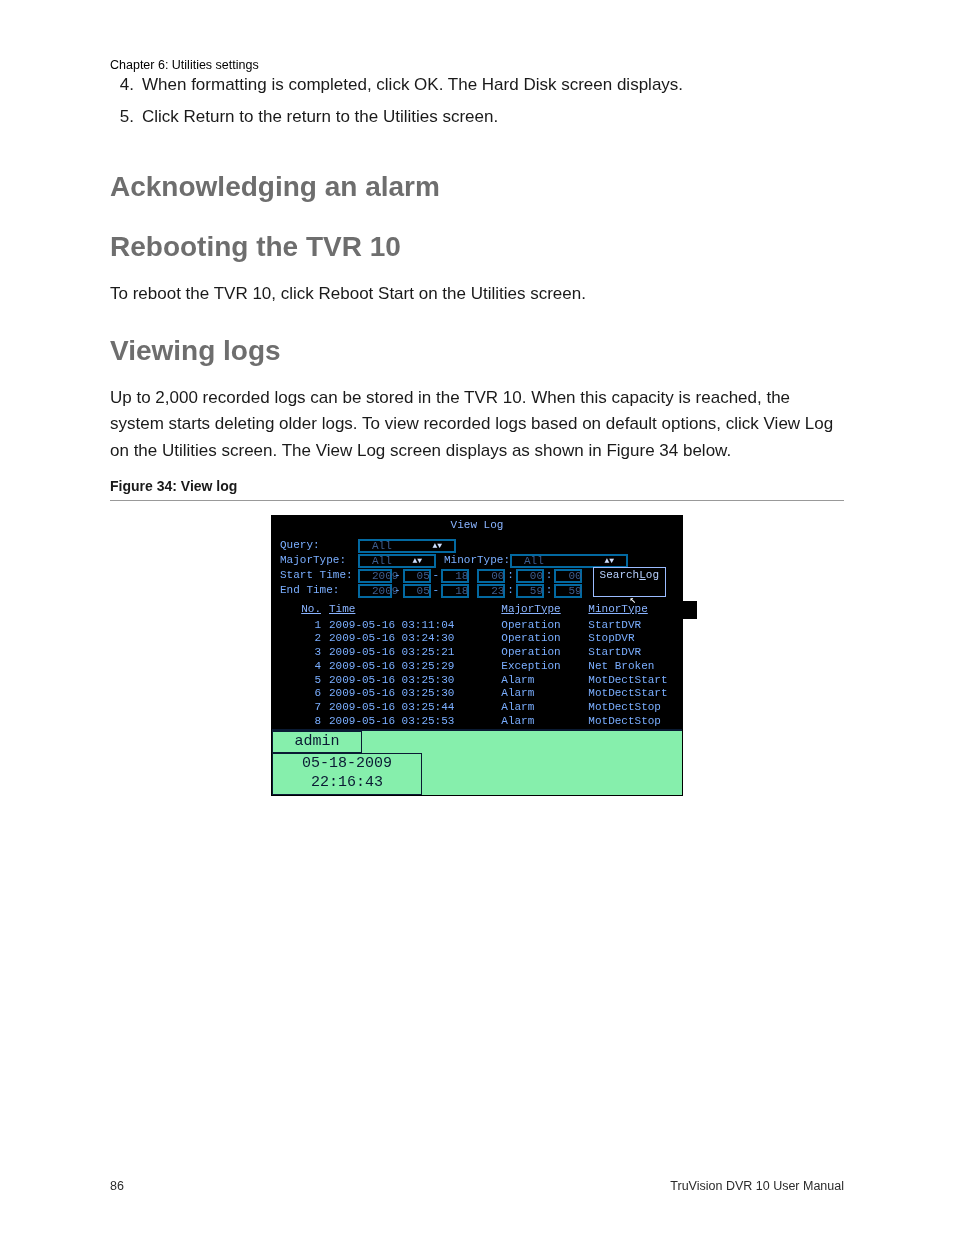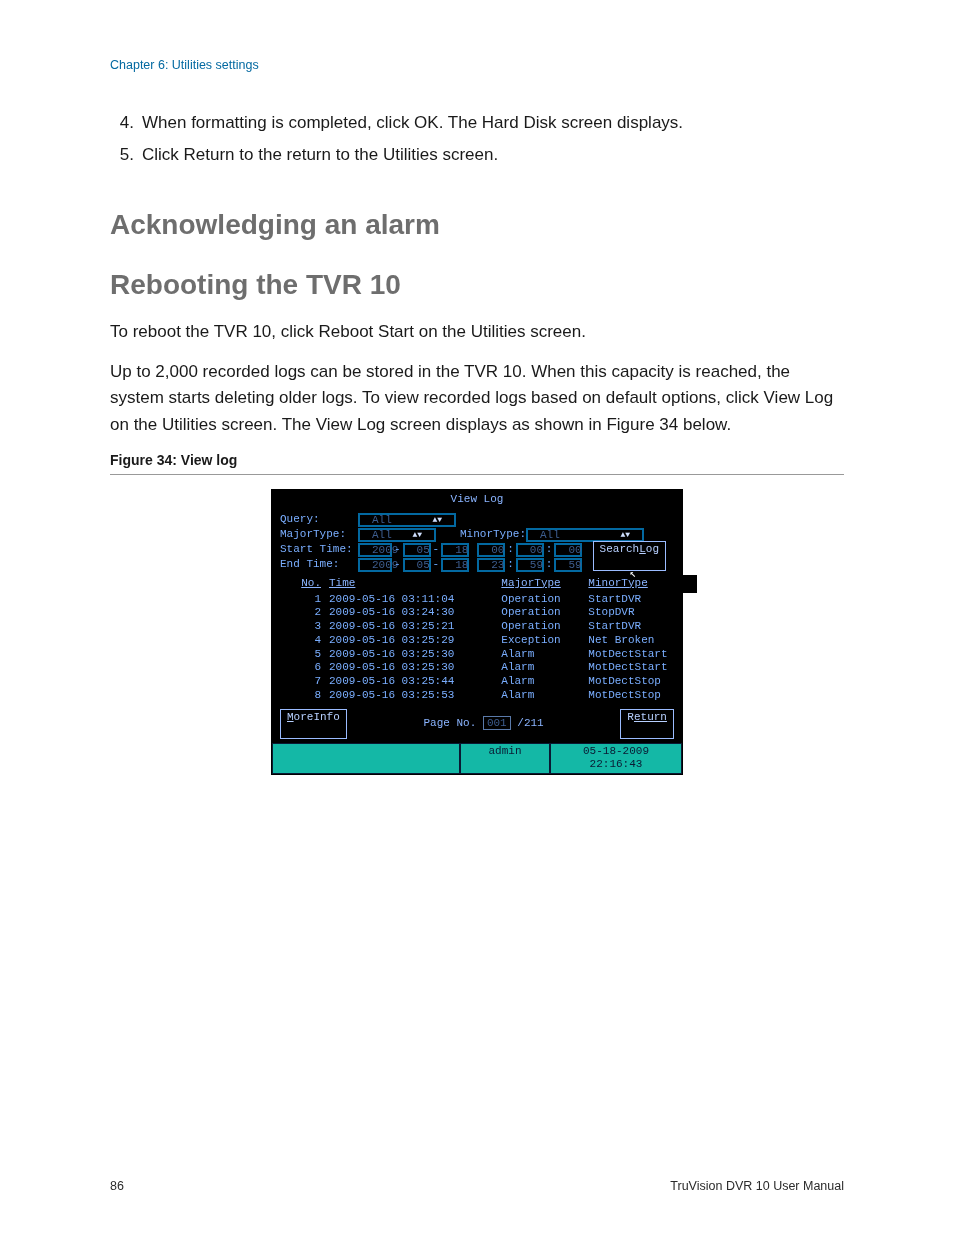--- a/index.html
+++ b/index.html
@@ -11,22 +11,21 @@
   }
   .page {
     width: 954px;
     height: 1235px;
     position: relative;
     box-sizing: border-box;
     padding: 58px 110px 50px 110px;
   }
   .running-head {
     font-size: 12.5px;
-    color: #0369a1;
-    margin-bottom: 38px;
+    color: #000000;
   }
   ol.steps {
     list-style: none;
     padding: 0;
     margin: 0 0 40px 0;
     font-size: 17px;
     line-height: 1.55;
   }
   ol.steps li {
     display: flex;
@@ -157,24 +156,25 @@
     justify-content: space-between;
     padding: 6px 8px 4px 8px;
   }
   .dvr .pager { color: #8ab4ff; }
   .dvr .pager .pgfld {
     border: 1px solid #5a7aaa;
     color: #3d5d8f;
     padding: 0 3px;
   }
   .dvr .statusbar {
-    background: #14b8a6;
+    background: #86efac;
     color: #0a1a33;
     display: flex;
-    font-size: 11px;
+    font-size: 15px;
+    flex-direction: column;
   }
   .dvr .statusbar .cell {
     border: 1px solid #0a1a33;
     padding: 1px 6px;
     text-align: center;
     box-sizing: border-box;
   }
   .dvr .statusbar .spacer { flex: 1; border: 1px solid #0a1a33; }
   .footer {
     position: absolute;
@@ -203,20 +203,21 @@
       <span class="num">5.</span>
       <span class="txt">Click Return to the return to the Utilities screen.</span>
     </li>
   </ol>
 
   <h2 class="section">Acknowledging an alarm</h2>
 
   <h2 class="section">Rebooting the TVR 10</h2>
   <p class="body">To reboot the TVR 10, click Reboot Start on the Utilities screen.</p>
 
+  <h2 class="section">Viewing logs</h2>
   <p class="body">Up to 2,000 recorded logs can be stored in the TVR 10. When this capacity is reached, the system starts deleting older logs. To view recorded logs based on default options, click View Log on the Utilities screen. The View Log screen displays as shown in Figure 34 below.</p>
 
   <div class="fig-caption">Figure 34: View log</div>
 
   <div class="screenshot-wrap">
     <div class="dvr">
       <div class="titlebar">View Log</div>
 
       <div class="form">
         <div class="row">
@@ -225,21 +226,21 @@
             <span>All</span>
             <span class="caret">▲▼</span>
           </span>
         </div>
         <div class="row">
           <span class="lbl">MajorType:</span>
           <span class="fld" style="width:78px">
             <span>All</span>
             <span class="caret">▲▼</span>
           </span>
-          <span class="lbl" style="width:auto;margin-left:24px">MinorType:</span>
+          <span class="lbl" style="width:auto;margin-left:8px">MinorType:</span>
           <span class="fld" style="width:118px">
             <span>All</span>
             <span class="caret">▲▼</span>
           </span>
         </div>
         <div class="row">
           <span class="lbl">Start Time:</span>
           <span class="fld" style="width:34px">2009</span>
           <span style="margin:0 2px">-</span>
           <span class="fld" style="width:22px">05</span>
@@ -326,34 +327,25 @@
             </tr>
             <tr>
               <td class="no">8</td>
               <td>2009-05-16 03:25:53</td>
               <td>Alarm</td>
               <td>MotDectStop</td>
             </tr>
           </tbody>
       </table>
 
-      <div class="bottom">
-        <span class="btn"><span class="u">M</span><span>oreInfo</span></span>
-        <span class="pager">
-          <span>Page No.</span>
-          <span class="pgfld">001</span>
-          <span>/211</span>
-        </span>
-        <span class="btn"><span>R</span><span class="u">eturn</span></span>
-      </div>
 
       <div class="statusbar">
         <span class="spacer"></span>
         <span class="cell" style="width:90px">admin</span>
-        <span class="cell" style="width:132px">05-18-2009 22:16:43</span>
+        <span class="cell" style="width:150px">05-18-2009 22:16:43</span>
       </div>
     </div>
   </div>
 
   <div class="footer">
     <span>86</span>
     <span>TruVision DVR 10 User Manual</span>
   </div>
 </div>
 

